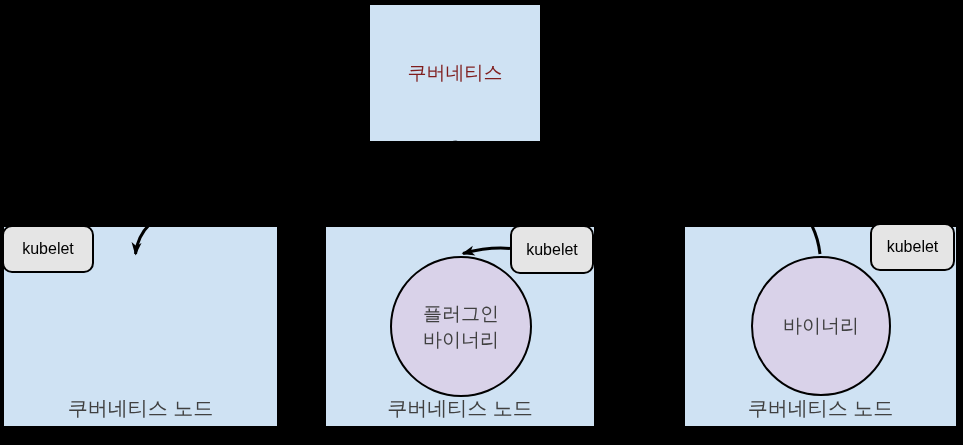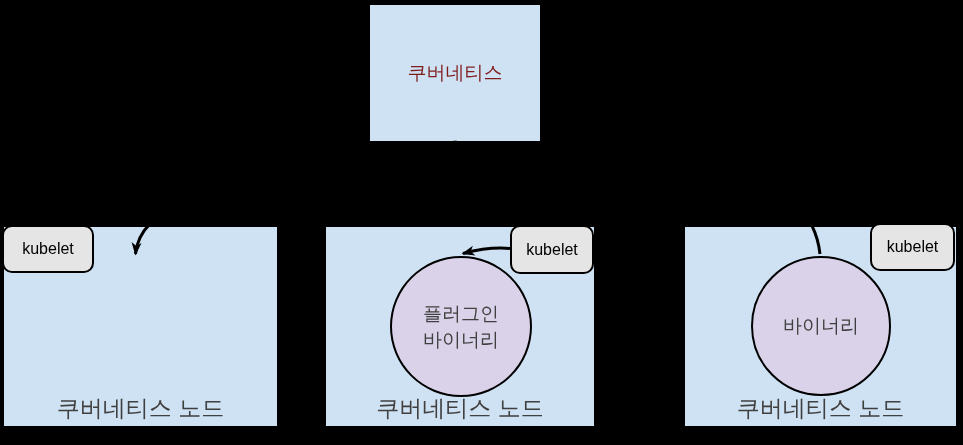--- a/index.html
+++ b/index.html
@@ -40,21 +40,21 @@
     top: 226px;
     height: 201px;
     z-index: 1;
   }
   .node-label {
     position: absolute;
     left: 0; right: 0;
     bottom: 7px;
     text-align: center;
     color: #404040;
-    font-size: 23px;
+    font-size: 20px;
     line-height: 22px;
     white-space: nowrap;
   }
   .circle {
     position: absolute;
     box-sizing: border-box;
     background: #d9d2e9;
     border: 2px solid #000;
     border-radius: 50%;
     display: flex;

